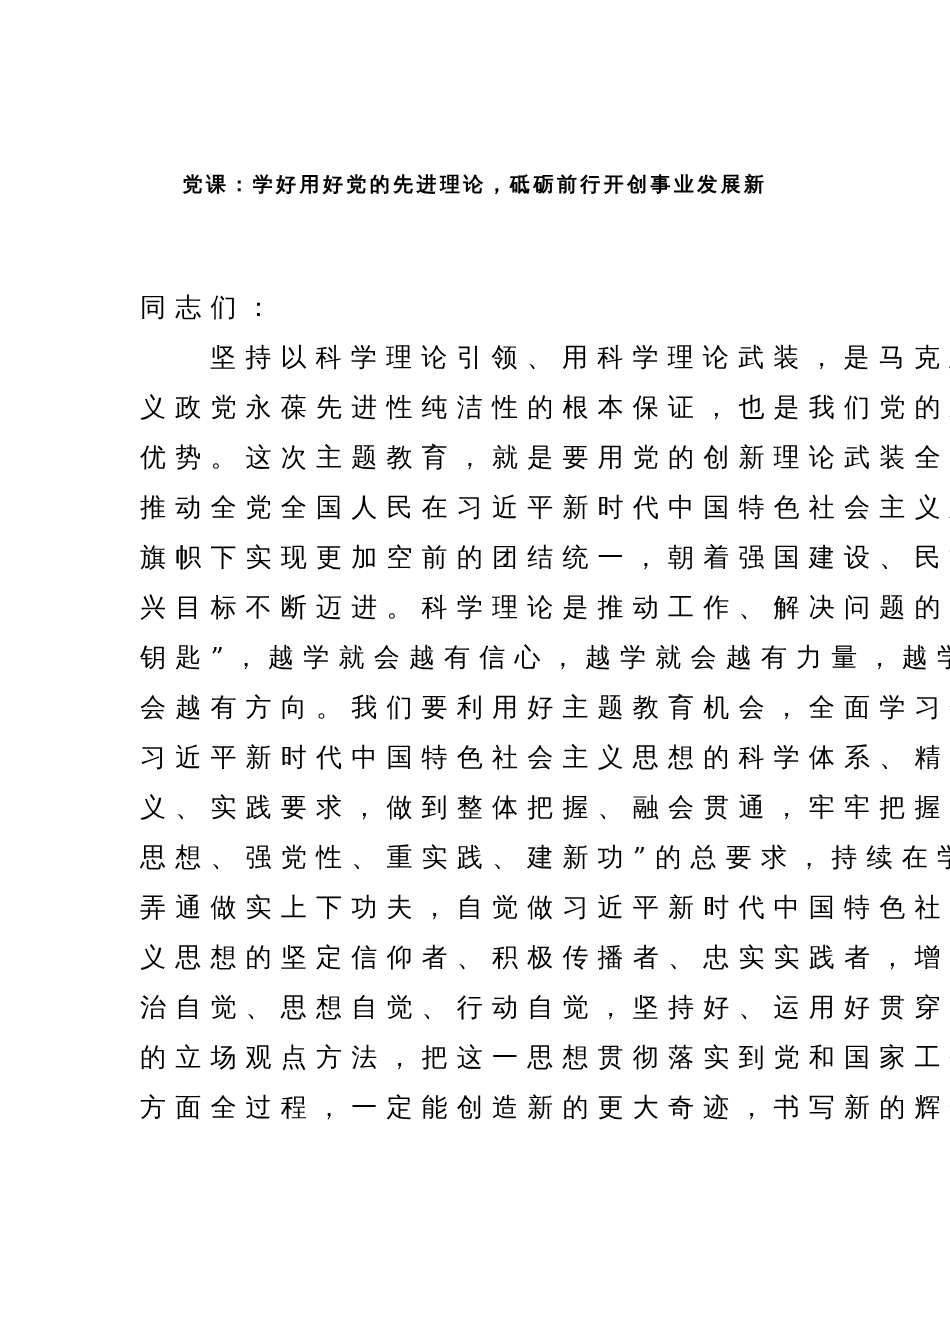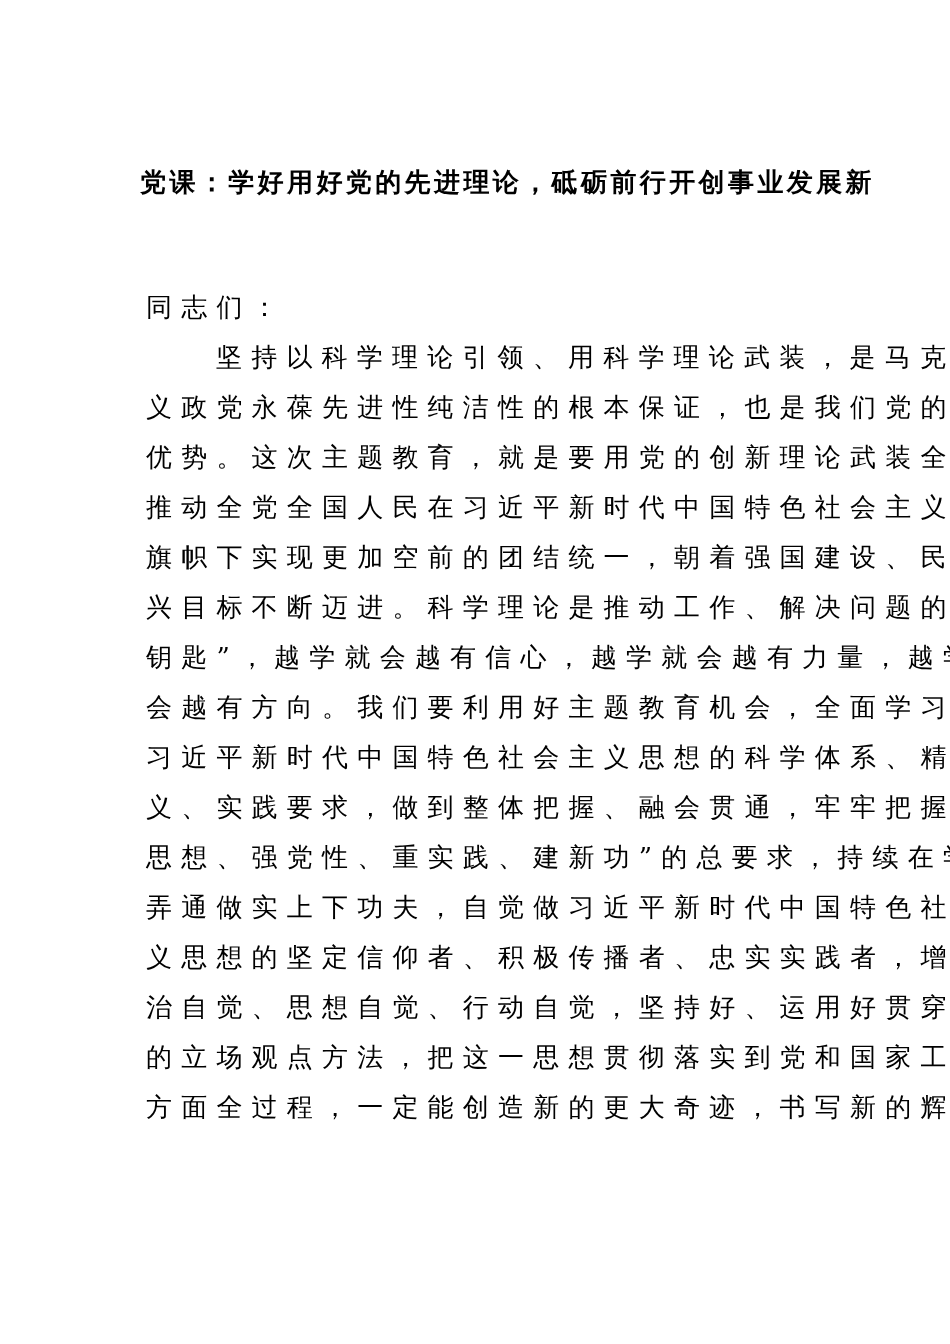--- a/index.html
+++ b/index.html
@@ -1,25 +1,25 @@
 <!DOCTYPE html>
 <html><head>
 <meta charset="utf-8">
 <style>
   html, body { margin: 0; padding: 0; background: #ffffff; }
   body { width: 950px; height: 1344px; position: relative; overflow: hidden; }
   .page { position: absolute; left: 0; top: 0; width: 950px; height: 1344px; background: #fff; }
   .title {
     position: absolute; left: 140px; top: 158px; width: 670px;
-    text-align: center; font-family: Liberation Mono, monospace;
-    font-weight: bold; font-size: 26px; line-height: 52px; color: #000;
+    text-align: center; font-family: Liberation Sans, sans-serif;
+    font-weight: bold; font-size: 20px; line-height: 52px; color: #000;
     letter-spacing: 3.4px;
   }
   .body-text {
-    position: absolute; left: 146px; top: 282px; width: 640px;
+    position: absolute; left: 140px; top: 282px; width: 640px;
     font-family: "DejaVu Serif", serif; font-size: 26px; line-height: 50px;
     color: #000; letter-spacing: 9.2px;
   }
   .body-text p { margin: 0; }
   .line { display: block; white-space: nowrap; }
 </style>
 </head>
 <body>
 
 <div class="page">

